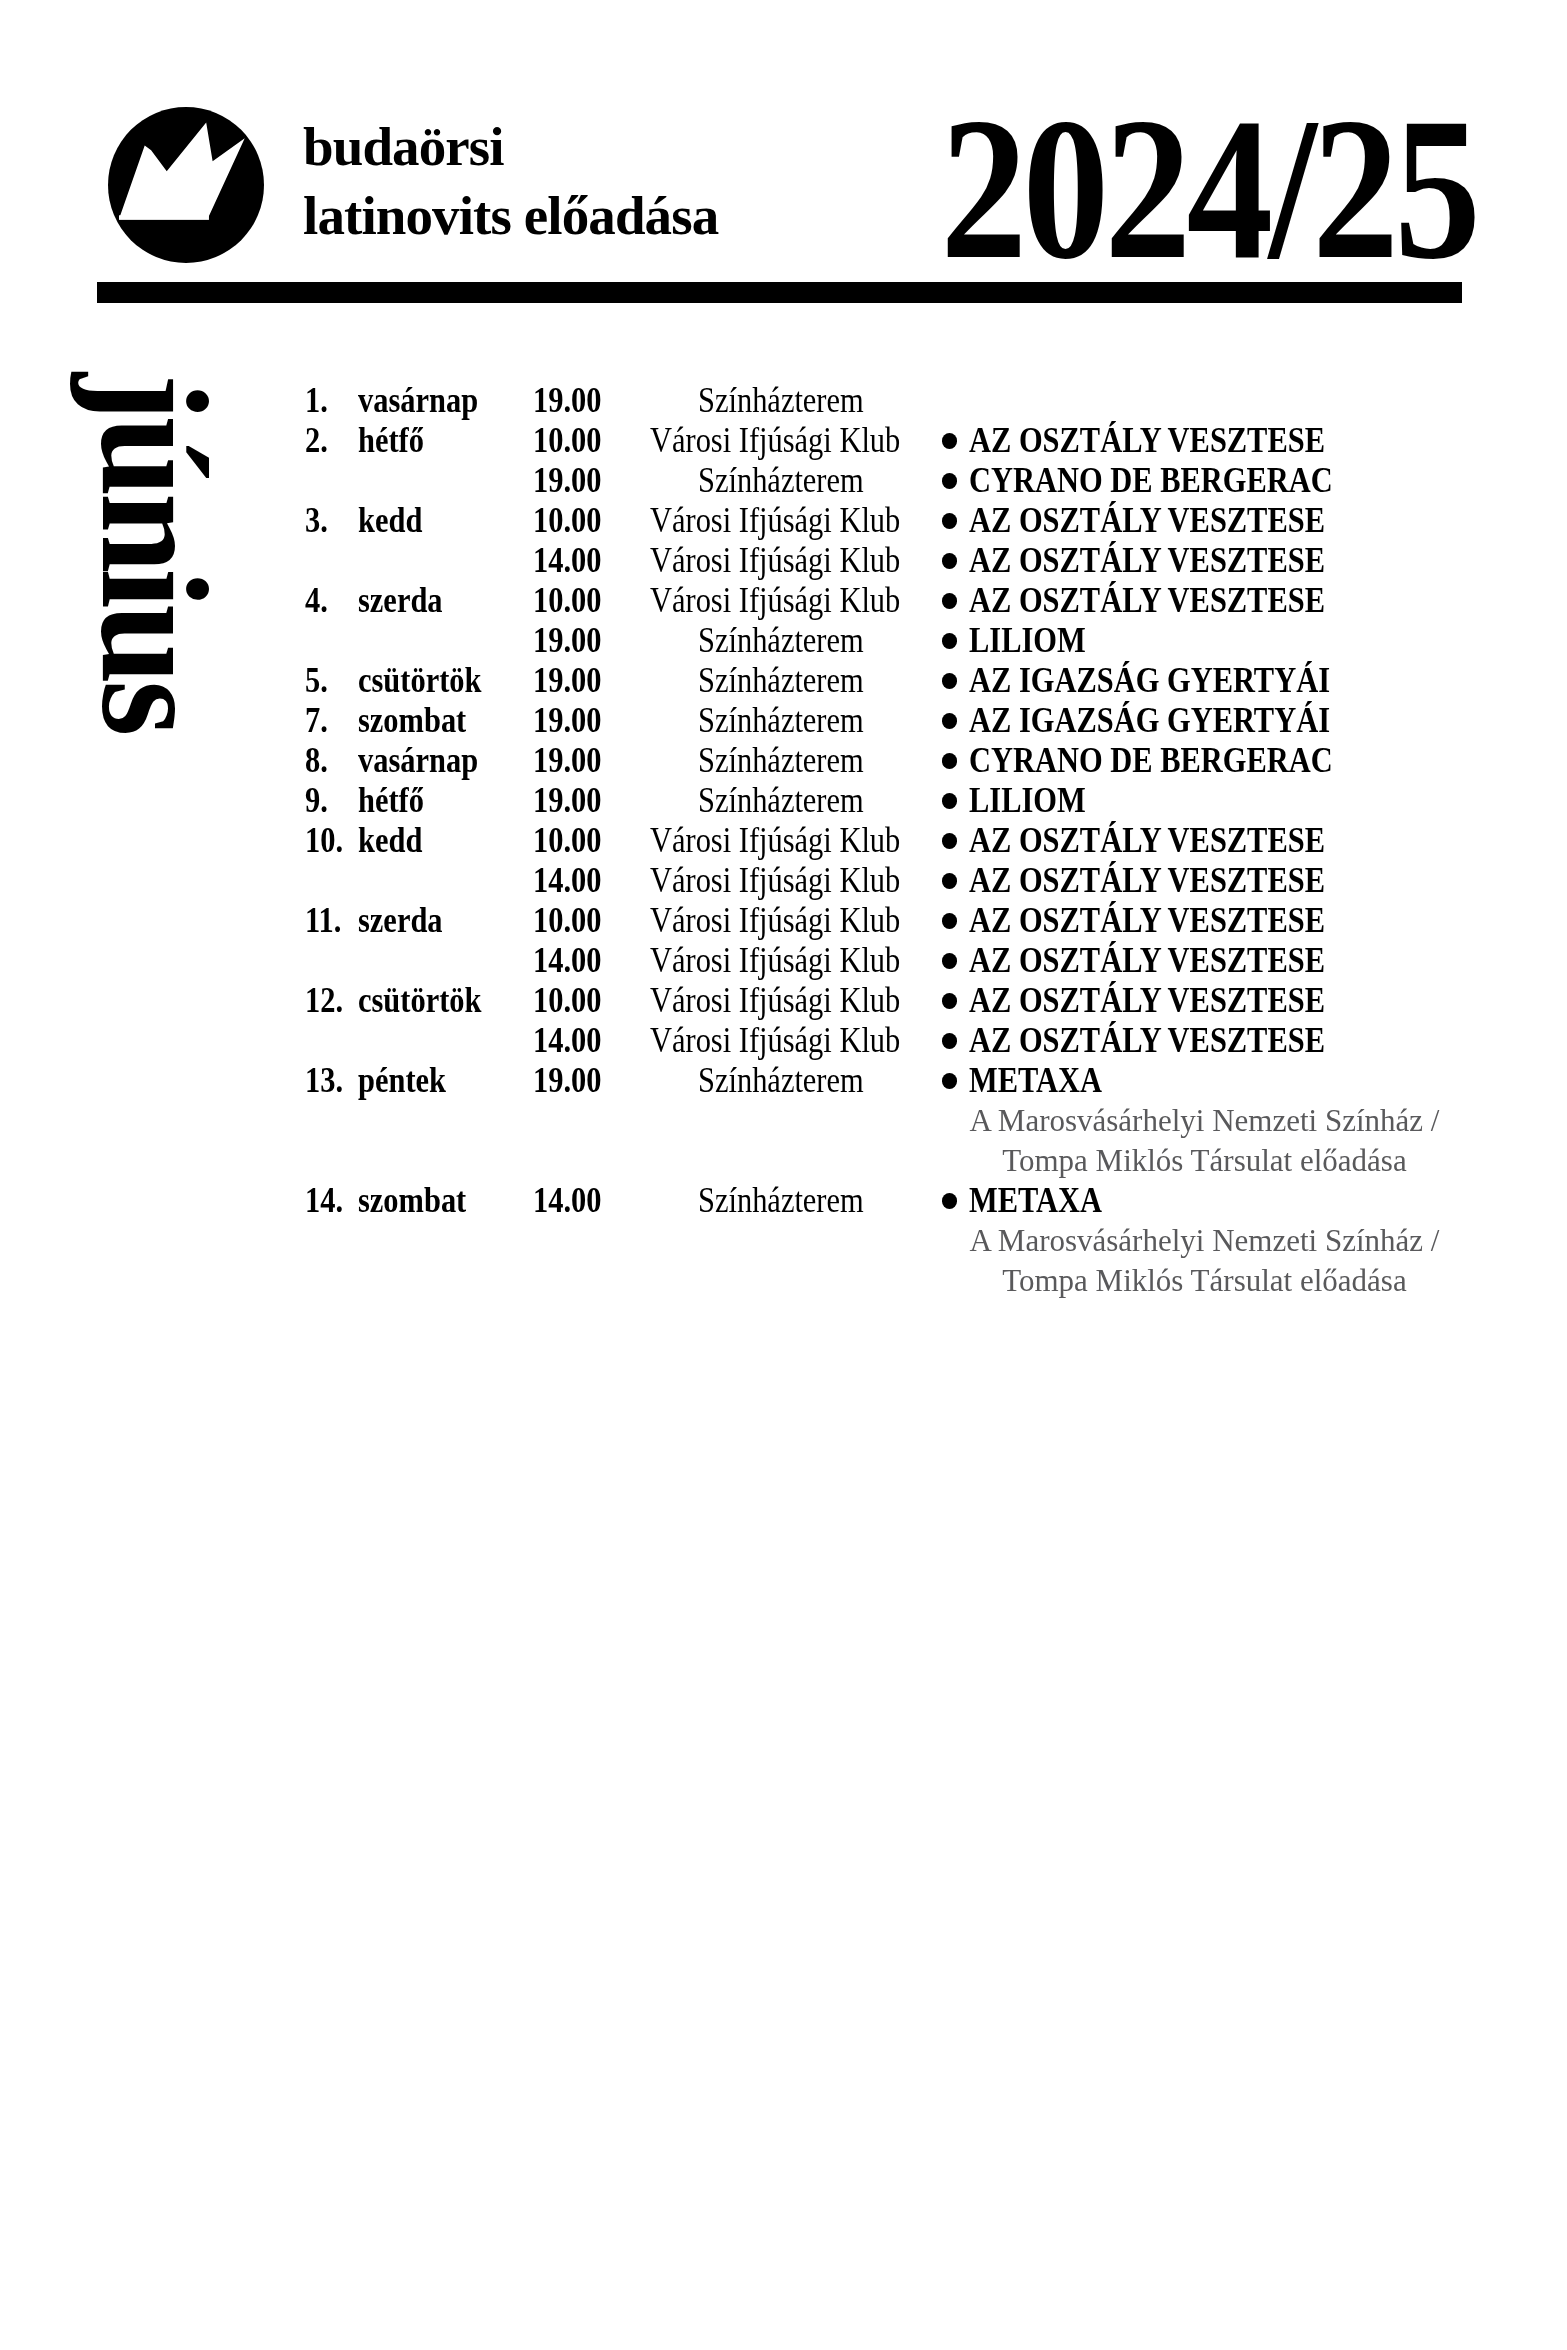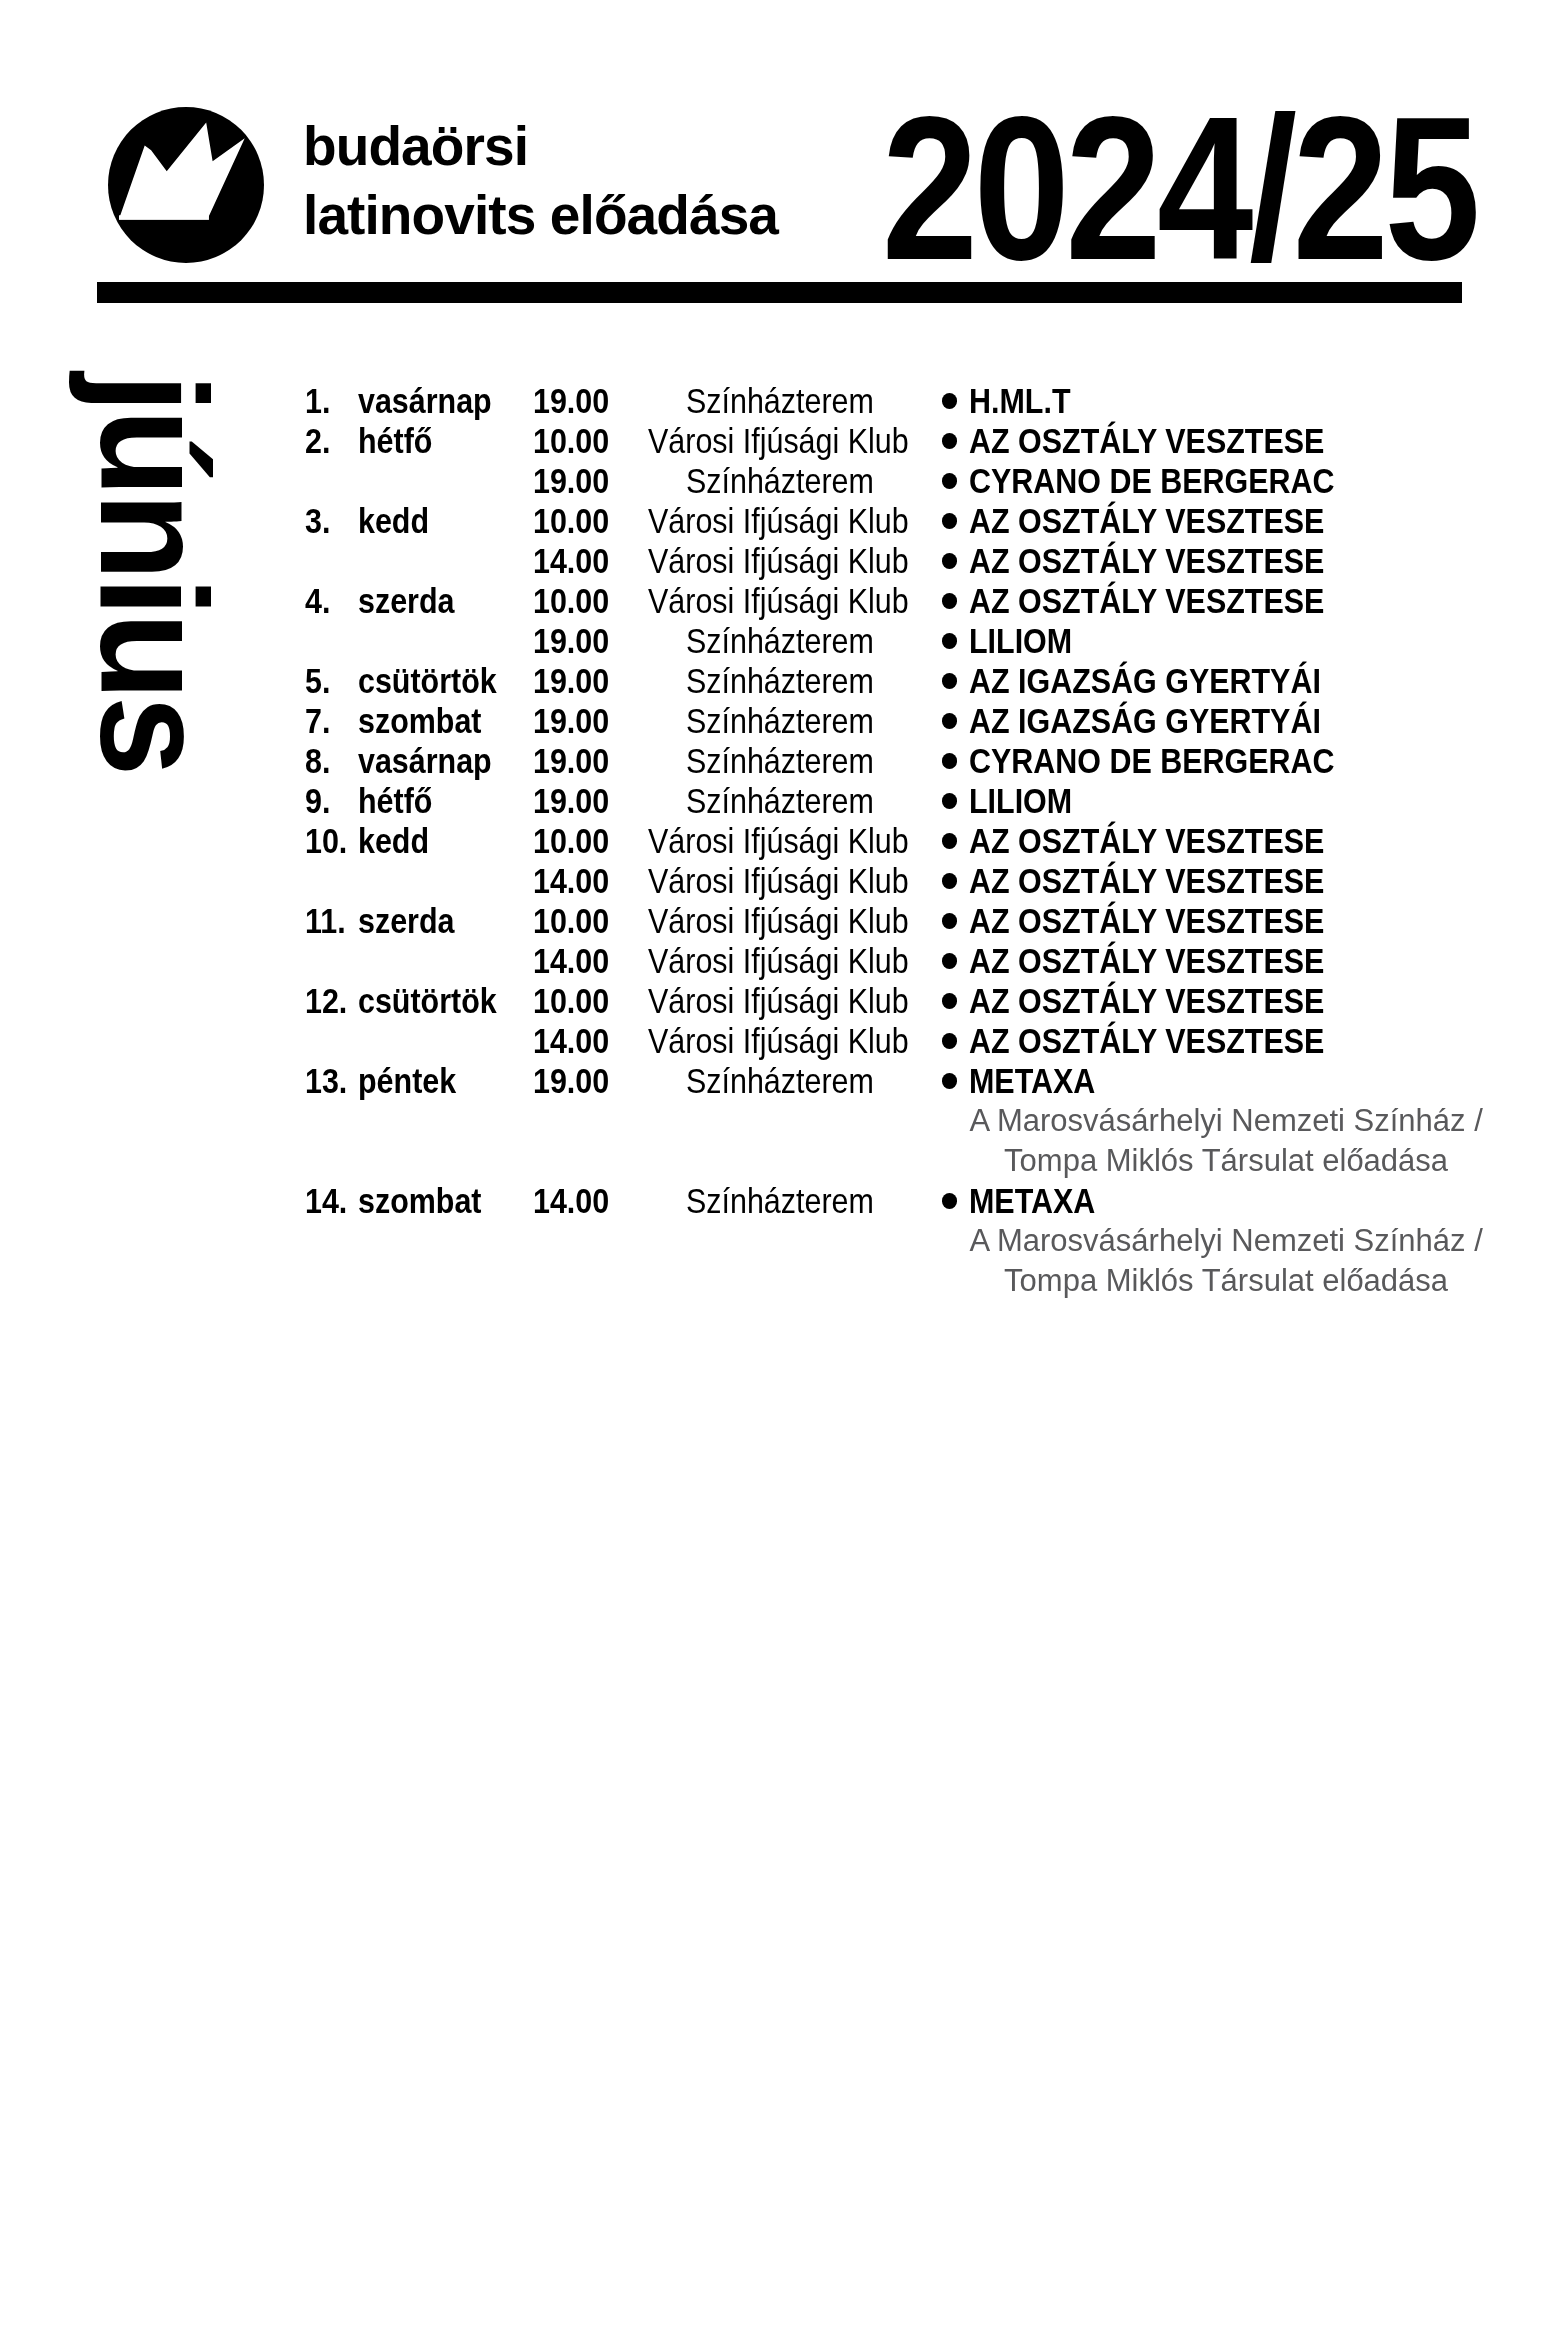--- a/index.html
+++ b/index.html
@@ -1,19 +1,19 @@
 <!DOCTYPE html>
 <html style="font-size:14.7px"><head>
 <meta charset="utf-8">
 <style>
   html,body { margin:0; padding:0; background:#e8e8e8; }
   .page {
     position:relative; width:1568px; height:2351px; margin:0 auto;
     background:#ffffff; overflow:hidden;
-    font-family:Liberation Sans, sans-serif; color:#000;
+    font-family:Liberation Serif, serif; color:#000;
   }
 
   
   .logo { position:absolute; left:108px; top:107px; width:156px; height:156px; }
 
   .brand {
     position:absolute; left:303px; top:112px;
     font-size:55px; font-weight:700; line-height:69px; letter-spacing:-0.9px;
     white-space:nowrap;
   }
@@ -91,27 +91,20 @@
         </div>
         <div class="cell day">
           <span class="tx">vasárnap</span>
         </div>
         <div class="cell time">
           <span class="tx">19.00</span>
         </div>
         <div class="cell venue">
           <span class="tx">Színházterem</span>
         </div>
-        <div class="cell perf">
-          <span class="bullet"></span>
-          <div class="title-stack">
-            <div><span class="tx">H.ML.T</span></div>
-
-          </div>
-        </div>
       </div>
 
       <div class="row">
         <div class="cell num">
           <span class="tx">2.</span>
         </div>
         <div class="cell day">
           <span class="tx">hétfő</span>
         </div>
         <div class="cell time">

